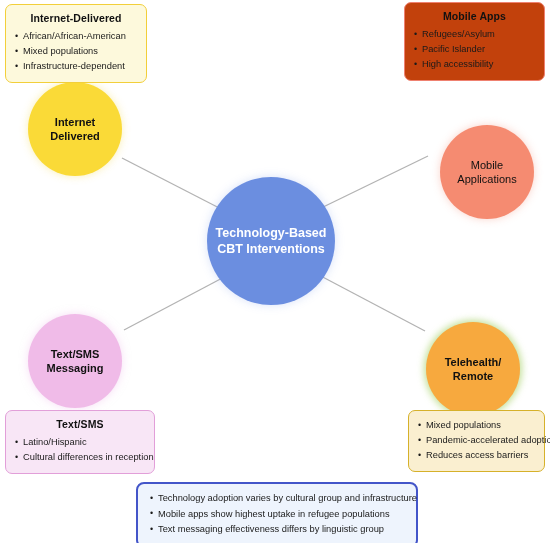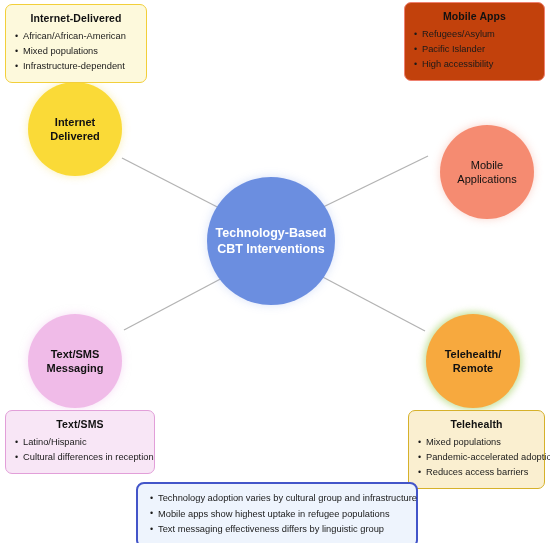--- a/index.html
+++ b/index.html
@@ -85,21 +85,21 @@
     width: 94px;
     height: 94px;
     background: #f0bbe8;
     color: #111111;
     font-size: 11px;
     font-weight: bold;
     box-shadow: 0 0 9px rgba(240,190,235,0.5);
   }
   .node-tele {
     left: 426px;
-    top: 314px;
+    top: 322px;
     width: 94px;
     height: 94px;
     background: #f7a93e;
     color: #111111;
     font-size: 11px;
     font-weight: bold;
     box-shadow: 0 0 7px 2px rgba(176,214,120,0.75);
     text-align: center;
   }
 
@@ -248,21 +248,20 @@
 
   <div class="card card-text">
     <span class="card-title">Text/SMS</span>
     <ul class="card-list">
       <li>Latino/Hispanic</li>
       <li>Cultural differences in reception</li>
     </ul>
   </div>
 
   <div class="card card-tele">
-    <span class="card-title">Telehealth</span>
     <ul class="card-list">
       <li>Mixed populations</li>
       <li>Pandemic-accelerated adoption</li>
       <li>Reduces access barriers</li>
     </ul>
   </div>
 
   <div class="card card-findings">
     <ul class="card-list">
       <li>Technology adoption varies by cultural group and infrastructure</li>

